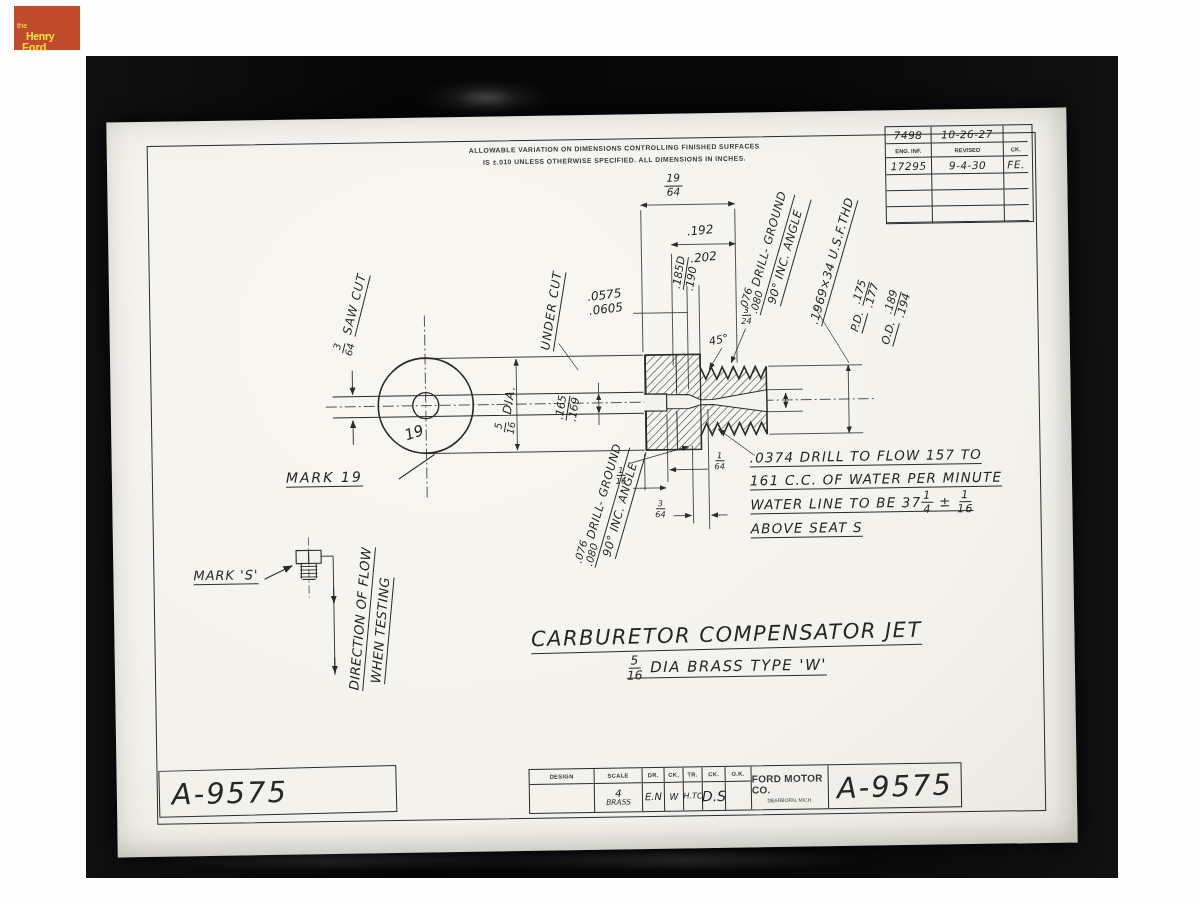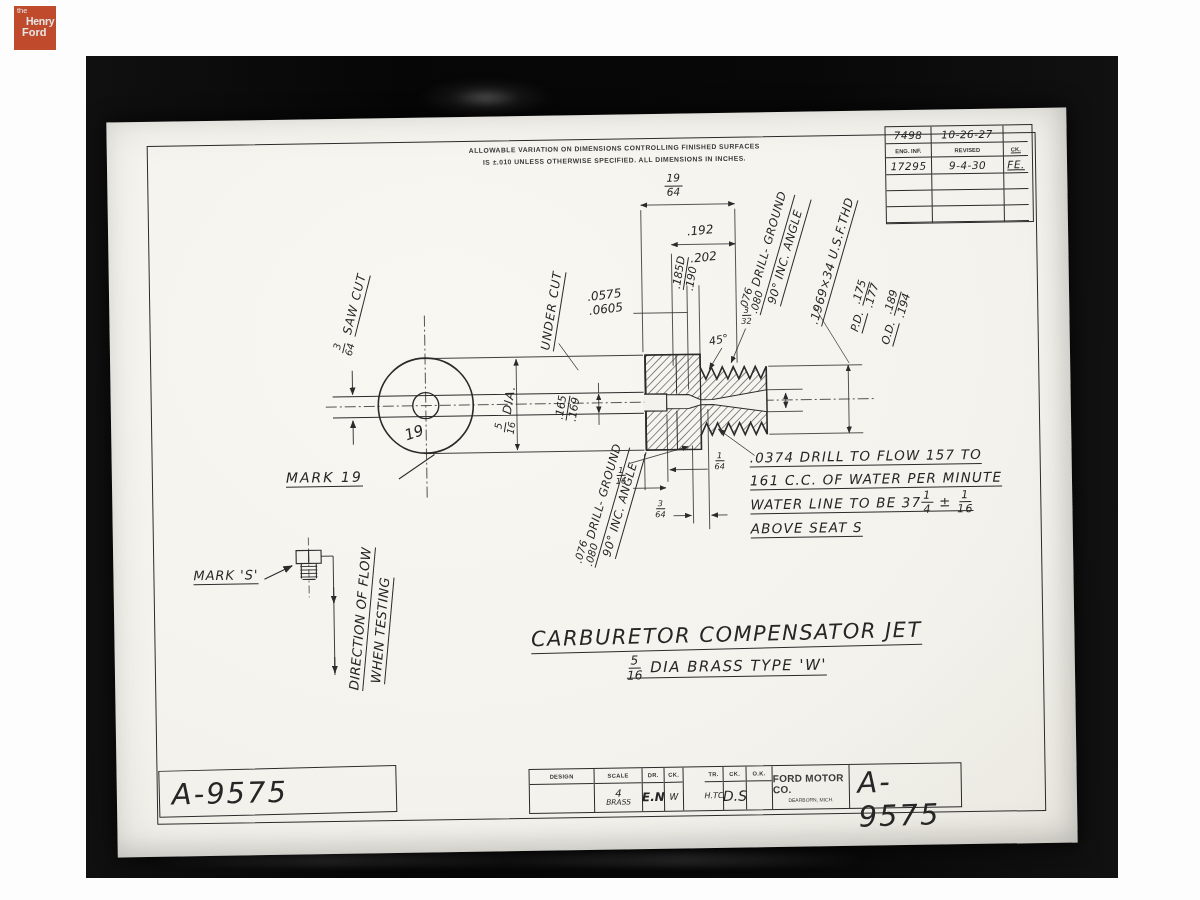--- a/index.html
+++ b/index.html
@@ -1,20 +1,20 @@
 <!DOCTYPE html>
 <html><head>
 <meta charset="utf-8">
 <style>
   html,body{margin:0;padding:0;background:#ffffff;}
   #page{position:relative;width:1200px;height:900px;background:#fdfdfd;overflow:hidden;
         font-family:"Liberation Sans",sans-serif;}
   
-  #logo{position:absolute;left:14px;top:6px;width:42px;height:44px;background:#bf4b2c;color:#e5e5e5;
-        line-height:1;padding:1px 0 0 3px;box-sizing:border-box;}
+  #logo{position:absolute;left:14px;top:6px;width:66px;height:44px;background:#bf4b2c;color:#fde047;
+        line-height:1;padding:16px 0 0 3px;box-sizing:border-box;}
   #logo .the{font-size:7.5px;font-weight:400;display:block;}
   #logo .henry{font-size:10.5px;font-weight:700;display:block;margin-left:9px;margin-top:1px;letter-spacing:-.3px;}
   #logo .ford{font-size:11px;font-weight:700;display:block;margin-left:5px;margin-top:1px;}
   
   #photo{position:absolute;left:86px;top:56px;width:1032px;height:822px;
          background:linear-gradient(90deg,#101010,#060606 30%,#080808 70%,#111);overflow:hidden;}
   .smudge{position:absolute;pointer-events:none;}
   
   #paper{position:absolute;left:26px;top:59px;width:960px;height:735px;
          background:radial-gradient(ellipse at 35% 30%,#f8f7f2,#f3f2ec 65%,#e9e7e0 100%);
@@ -31,21 +31,21 @@
   .frac .fd{padding-top:1px;}
   .pair{display:inline-flex;flex-direction:column;align-items:flex-start;line-height:1.08;vertical-align:middle;}
   .pair .fn.bar{border-bottom:1px solid #262626;}
   
   #tol{position:absolute;left:335px;top:28px;width:345px;text-align:center;
        font-size:6.8px;font-weight:700;letter-spacing:.45px;line-height:1.7;}
   
   #rev{position:absolute;left:778px;top:16px;width:146px;border:1.5px solid #2b2b2b;
        display:grid;grid-template-columns:46px 72px 24px;grid-auto-rows:auto;background:transparent;}
   #rev div{border-right:1px solid #2b2b2b;border-bottom:1px solid #2b2b2b;display:flex;align-items:center;justify-content:center;overflow:hidden;}
-  #rev div:nth-child(3n){border-right:none;text-decoration:underline;}
+  #rev div:nth-child(3n){border-right:none;}
   #rev .hv{height:16px;font-size:10.5px;letter-spacing:.5px;}
   #rev .hh{height:13px;font-size:5.8px;font-weight:700;}
   #rev .he{height:15px;}
   
   #note{position:absolute;left:638px;top:334px;width:285px;font-size:13.5px;letter-spacing:1.2px;line-height:23px;}
   #note .u{border-bottom:1.2px solid #2b2b2b;}
   
   #numbox{position:absolute;left:42px;top:648px;width:236px;height:45px;border:1.6px solid #2b2b2b;
           transform:rotate(-.5deg);display:flex;align-items:center;}
   #numbox span{font-size:29px;letter-spacing:2px;margin-left:12px;}
@@ -216,21 +216,21 @@
             <span class="fd">64</span>
           </span>
       </div>
 
       <div class="lbl hand" style="left:592px;top:117px;transform:translate(-50%,-50%) rotate(-5deg);font-size:12px;">.192</div>
       <div class="lbl hand" style="left:595px;top:144px;transform:translate(-50%,-50%) rotate(-5deg);font-size:12px;">.202</div>
 
       <div class="lbl hand" style="left:637px;top:203px;transform:translate(-50%,-50%);font-size:10px;">
         <span class="frac">
             <span class="fn">3</span>
-            <span class="fd">32</span>
+            <span class="fd">24</span>
           </span>
       </div>
 
       <div class="lbl hand" style="left:609px;top:227px;transform:translate(-50%,-50%) rotate(-10deg);font-size:11px;">45°</div>
 
       <div class="lbl hand" style="left:666px;top:142px;transform:translate(-50%,-50%) rotate(-73deg);font-size:11.5px;line-height:1.25;">
         <div class="u">
           <span class="pair" style="font-size:.9em;">
               <span class="fn">.076</span>
               <span class="fd">.080</span>
@@ -333,27 +333,27 @@
         </div>
         <div class="tb-col" style="width:48px;">
           <div class="tb-h print">SCALE</div>
           <div class="tb-v hand" style="flex-direction:column;line-height:1.05;">
             <span style="font-size:10px;">4</span>
             <span style="font-size:7.5px;">BRASS</span>
           </div>
         </div>
         <div class="tb-col" style="width:22px;">
           <div class="tb-h print">DR.</div>
-          <div class="tb-v hand" style="font-size:12px;font-weight:bold;">E.N</div>
+          <div class="tb-v hand" style="font-size:10px;">E.N</div>
         </div>
         <div class="tb-col" style="width:19px;">
           <div class="tb-h print">CK.</div>
           <div class="tb-v hand" style="font-size:9px;">W</div>
         </div>
-        <div class="tb-col" style="width:19px;margin-left:21px;">
+        <div class="tb-col" style="width:19px;">
           <div class="tb-h print">TR.</div>
           <div class="tb-v hand" style="font-size:8px;">H.TC</div>
         </div>
         <div class="tb-col" style="width:23px;">
           <div class="tb-h print">CK.</div>
           <div class="tb-v hand" style="font-size:14px;">D.S</div>
         </div>
         <div class="tb-col" style="width:26px;">
           <div class="tb-h print">O.K.</div>
           <div class="tb-v hand"></div>

